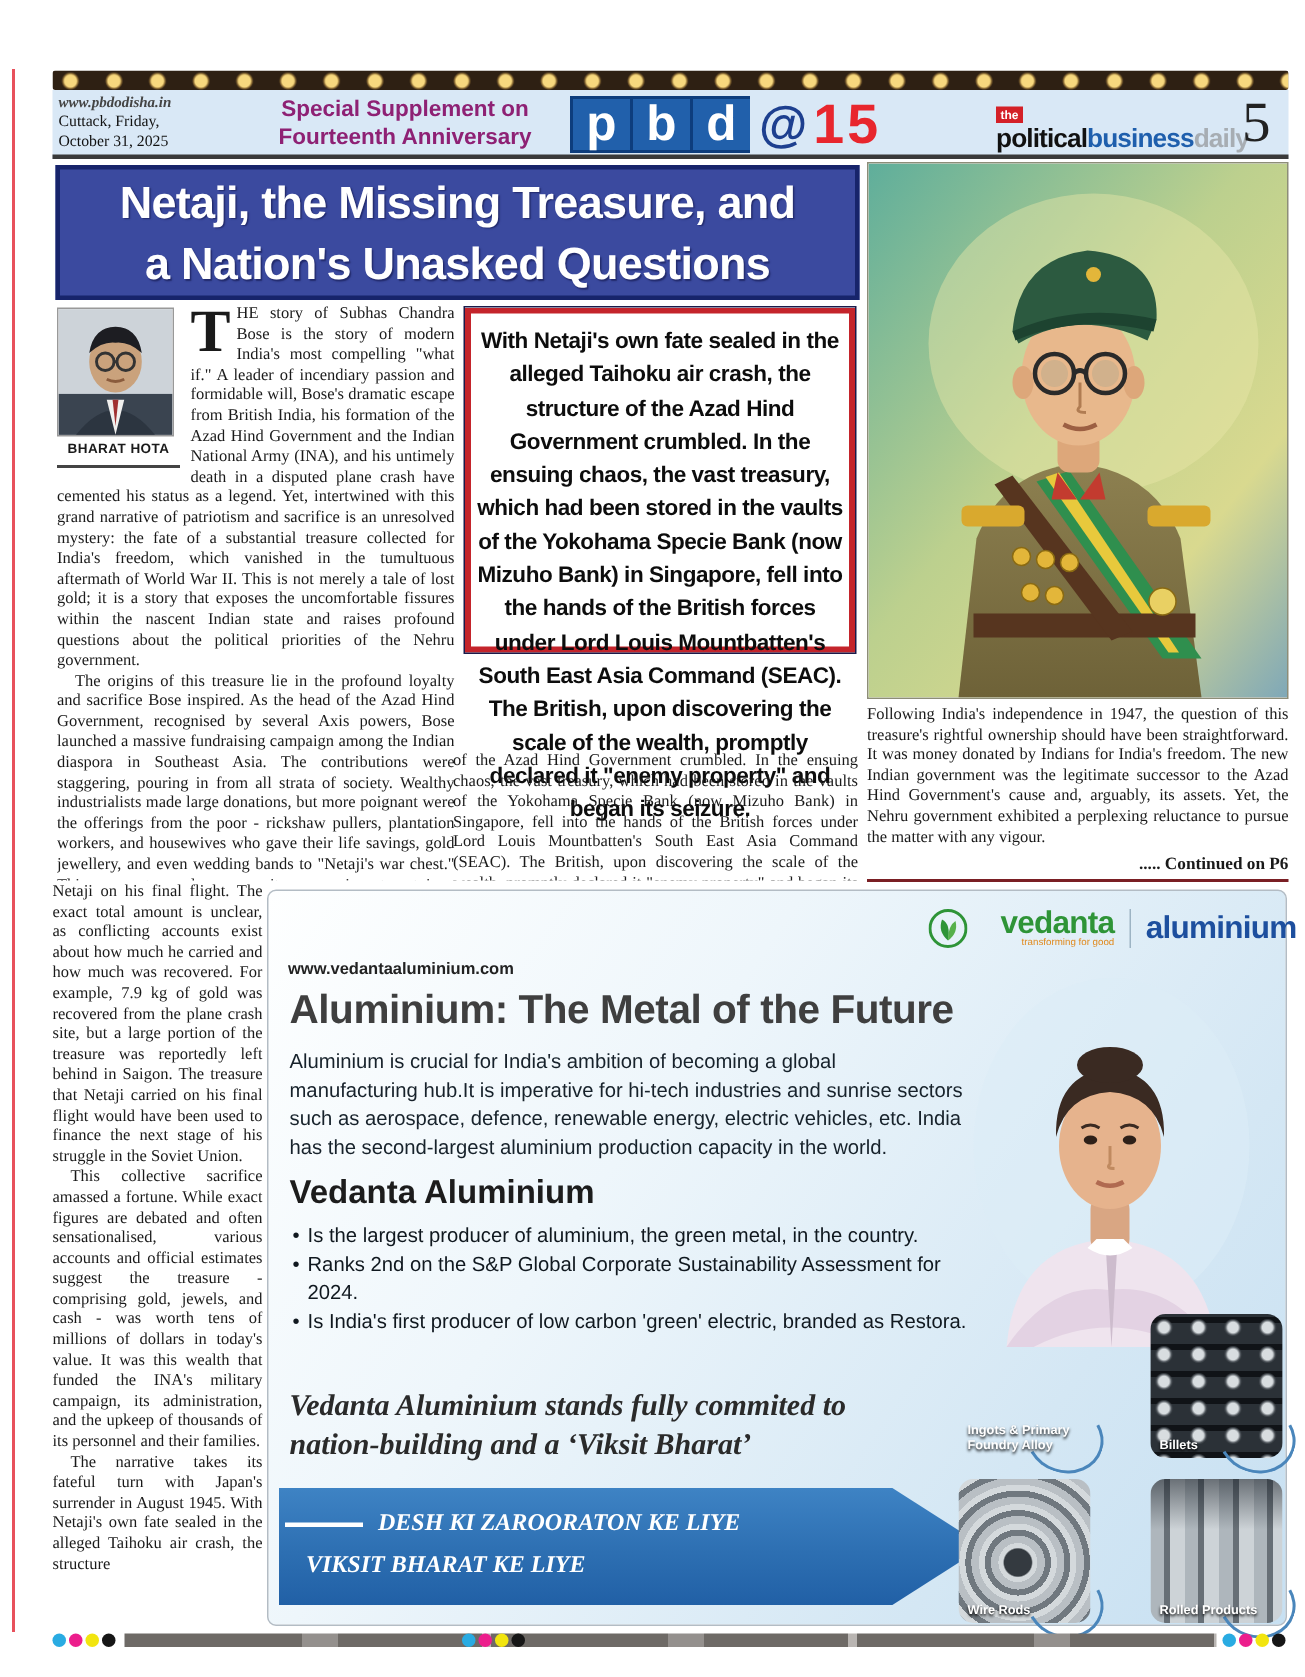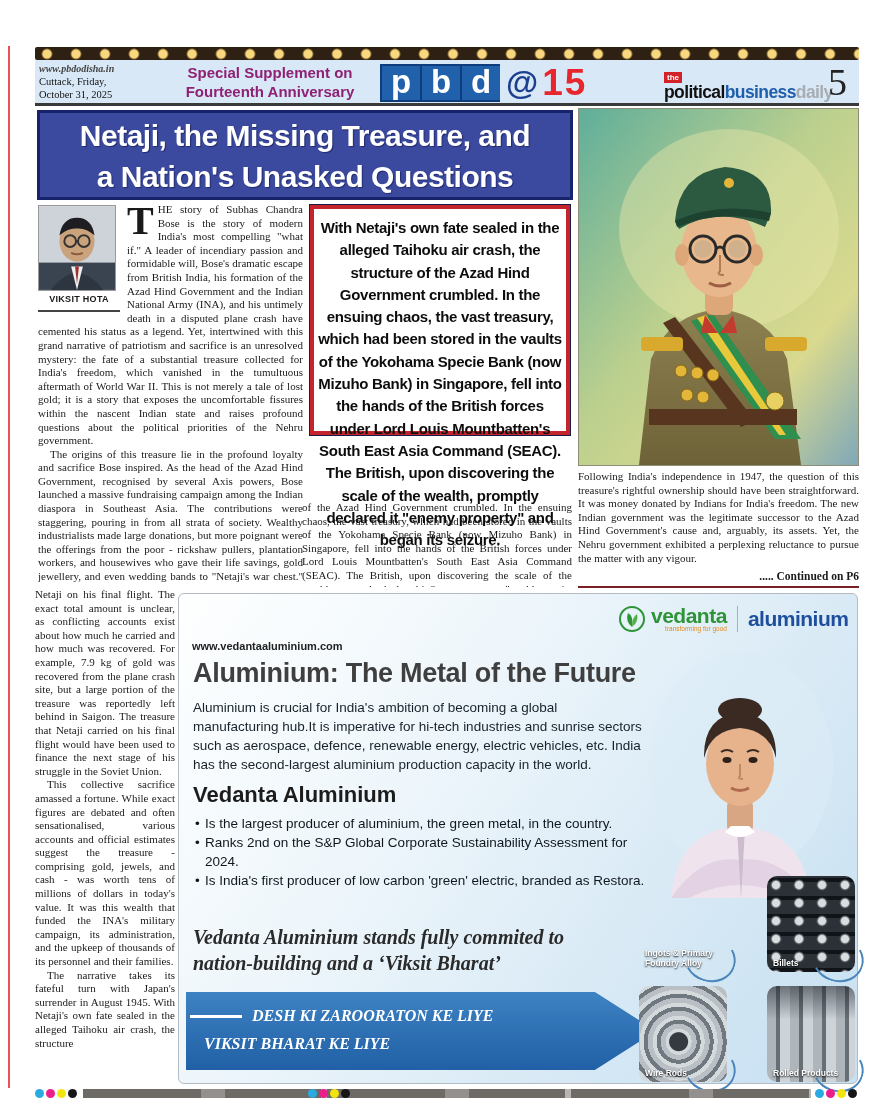--- a/index.html
+++ b/index.html
@@ -242,21 +242,21 @@
         <path d="M37 62 L39 80 L41 62 Z" fill="#a03030"></path>
         <ellipse cx="39" cy="36" rx="18" ry="21" fill="#caa27c"></ellipse>
         <path d="M21 30 Q24 12 39 12 Q54 12 57 30 Q48 22 39 23 Q30 22 21 30 Z" fill="#1d1d22"></path>
         <g fill="none" stroke="#333" stroke-width="2">
           <circle cx="32" cy="36" r="6"></circle>
             <circle cx="46" cy="36" r="6"></circle>
             <path d="M38 36 L40 36"></path>
         </g>
         <path d="M33 48 Q39 51 45 48" stroke="#8a5b3c" stroke-width="2" fill="none"></path>
       </svg>
-      <div class="caption">VIKSIT HOTA</div>
+      <div class="caption">BHARAT HOTA</div>
     </div>
     <p class="para noindent"><span class="dropcap">T</span><span>HE story of Subhas Chandra Bose is the story of modern India's most compelling "what if." A leader of incendiary passion and formidable will, Bose's dramatic escape from British India, his formation of the Azad Hind Government and the Indian National Army (INA), and his untimely death in a disputed plane crash have cemented his status as a legend. Yet, intertwined with this grand narrative of patriotism and sacrifice is an unresolved mystery: the fate of a substantial treasure collected for India's freedom, which vanished in the tumultuous aftermath of World War II. This is not merely a tale of lost gold; it is a story that exposes the uncomfortable fissures within the nascent Indian state and raises profound questions about the political priorities of the Nehru government.</span></p>
     <p class="para">The origins of this treasure lie in the profound loyalty and sacrifice Bose inspired. As the head of the Azad Hind Government, recognised by several Axis powers, Bose launched a massive fundraising campaign among the Indian diaspora in Southeast Asia. The contributions were staggering, pouring in from all strata of society. Wealthy industrialists made large donations, but more poignant were the offerings from the poor - rickshaw pullers, plantation workers, and housewives who gave their life savings, gold jewellery, and even wedding bands to "Netaji's war chest." This was not merely money; it was an investment in a dream of a free India, a tangible symbol of faith in one man's leadership.</p>
 
   </div>
 
   <div class="narrowcol bodytxt">
     <p class="para noindent">Netaji on his final flight. The exact total amount is unclear, as conflicting accounts exist about how much he carried and how much was recovered. For example, 7.9 kg of gold was recovered from the plane crash site, but a large portion of the treasure was reportedly left behind in Saigon. The treasure that Netaji carried on his final flight would have been used to finance the next stage of his struggle in the Soviet Union.</p>
     <p class="para">This collective sacrifice amassed a fortune. While exact figures are debated and often sensationalised, various accounts and official estimates suggest the treasure - comprising gold, jewels, and cash - was worth tens of millions of dollars in today's value. It was this wealth that funded the INA's military campaign, its administration, and the upkeep of thousands of its personnel and their families.</p>
     <p class="para">The narrative takes its fateful turn with Japan's surrender in August 1945. With Netaji's own fate sealed in the alleged Taihoku air crash, the structure</p>
@@ -277,21 +277,21 @@
 
   <div class="ad">
     <div class="ad-site">www.vedantaaluminium.com</div>
 
     <div class="ad-logo">
       <svg width="26" height="26" viewBox="0 0 26 26">
         <circle cx="13" cy="13" r="12" fill="none" stroke="#2e9437" stroke-width="2"></circle>
         <path d="M13 21 Q6 15 9 7 Q15 10 13 21 Z" fill="#2e9437"></path>
         <path d="M13 21 Q20 16 18 8 Q13 11 13 21 Z" fill="#56b04a"></path>
       </svg>
-      <div style="margin-left:6px;">
+      <div style="margin-left:22px;">
         <div class="ved-word">vedanta</div>
         <div class="ved-tag">transforming for good</div>
       </div>
       <div class="divider"></div>
       <div class="alu-word">aluminium</div>
     </div>
 
     <div class="ad-head">Aluminium: The Metal of the Future</div>
     <div class="ad-intro">Aluminium is crucial for India's ambition of becoming a global manufacturing hub.It is imperative for hi-tech industries and sunrise sectors such as aerospace, defence, renewable energy, electric vehicles, etc. India has the second-largest aluminium production capacity in the world.</div>
     <div class="ad-sub">Vedanta Aluminium</div>

